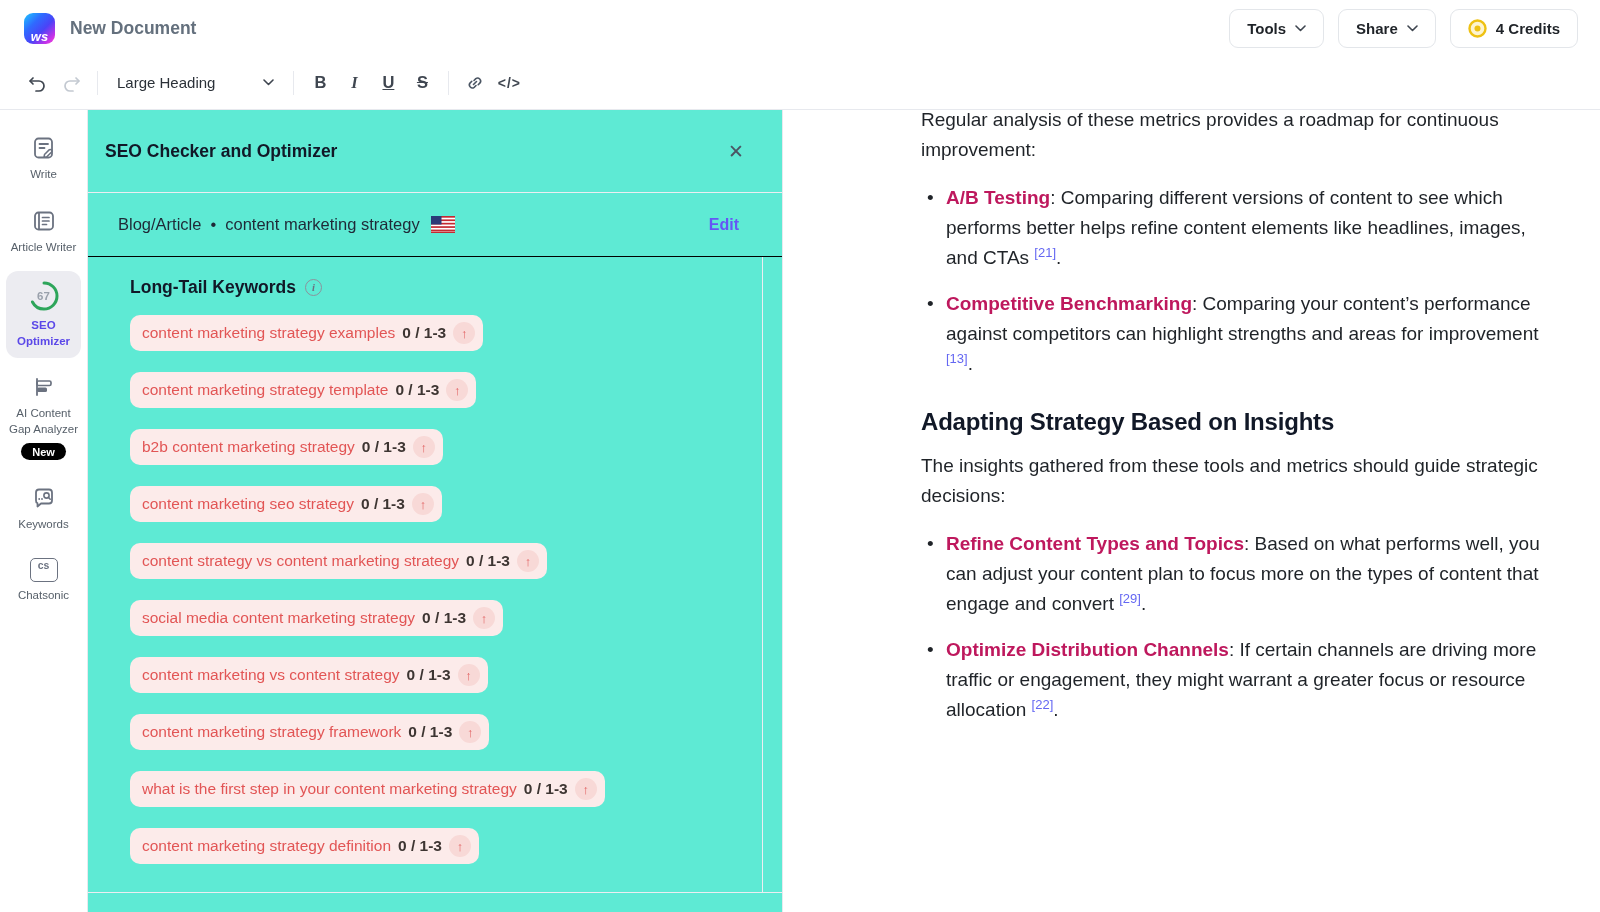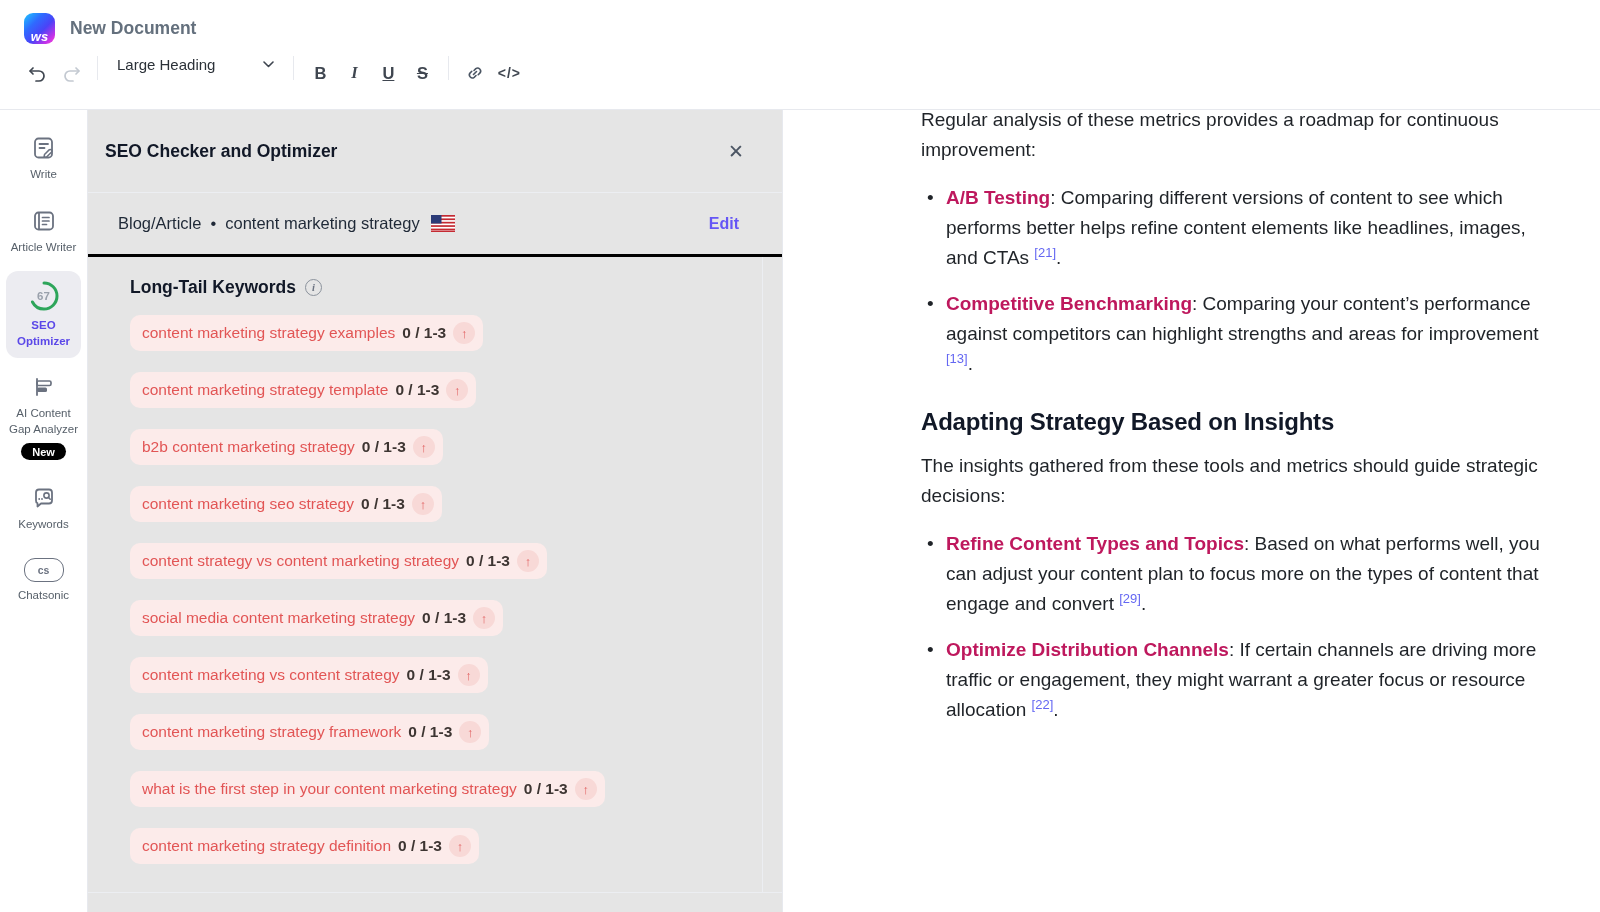--- a/index.html
+++ b/index.html
@@ -13,21 +13,21 @@
           color:#fff; font-weight:700; font-style:italic; font-size:13px;
           display:flex; align-items:flex-end; justify-content:center; }
   .doc-title { margin-left:15px; font-size:17.5px; font-weight:600; color:#64707d; }
   .topbar-right { margin-left:auto; display:flex; gap:14px; align-items:center; }
   .btn { height:39px; border:1px solid #e3e6ea; border-radius:9px; background:#fff;
          display:inline-flex; align-items:center; gap:9px; padding:0 17px;
          font-size:15px; font-weight:600; color:#1f2328; cursor:pointer; }
   .chev { display:inline-block; }
 
   
-  .toolbar { height:54px; display:flex; align-items:flex-start; padding-left:20px;
+  .toolbar { height:54px; display:flex; align-items:center; padding-left:20px;
              border-bottom:1px solid #e7e9ee; }
   .tb-btn { min-width:34px; height:34px; display:flex; align-items:center; justify-content:center;
             border-radius:6px; color:#3f4650; font-size:16.5px; }
   .tb-divider { width:1px; height:24px; background:#e7e9ee; margin:0 9px; }
   .style-select { display:flex; align-items:center; padding:0 10px; gap:48px;
                   font-size:15px; font-weight:500; color:#2b3138; }
   .b-glyph { font-weight:800; }
   .i-glyph { font-style:italic; font-family:"Liberation Serif",serif; font-weight:600; }
   .u-glyph { text-decoration:underline; font-weight:600; }
   .s-glyph { text-decoration:line-through; font-weight:600; }
@@ -40,35 +40,35 @@
   .sidebar { width:88px; border-right:1px solid #e7e9ee; padding-top:16px;
              display:flex; flex-direction:column; }
   .side-item { display:flex; flex-direction:column; align-items:center;
                padding:9px 2px; margin:0 6px 7px; border-radius:12px; cursor:pointer; }
   .side-item .lbl { margin-top:6px; font-size:11.5px; line-height:1.35; color:#57606a; text-align:center; }
   .side-item.active { background:#ececf1; }
   .side-item.active .lbl { color:#5b48e8; font-weight:700;text-align:center; }
   .badge-new { margin-top:6px; background:#000000; color:#fff; font-size:11px; font-weight:700;
                padding:2.5px 11px; border-radius:999px; }
   .icon-gray { color:#6b7280; }
-  .cs-box { width:40px; height:24px; border:1.8px solid #6b7280; border-radius:11px;
-            display:flex; align-items:center; justify-content:center;
+  .cs-box { width:28px; height:24px; border:1.8px solid #6b7280; border-radius:5px;
+            display:flex; justify-content:center;
             font-size:10.5px; font-weight:700; color:#6b7280; }
   .ring-wrap { position:relative; width:32px; height:32px; }
   .ring-score { position:absolute; inset:0; display:flex; align-items:center; justify-content:center;
                 font-size:11.5px; font-weight:700; color:#9aa1ac; }
 
   
-  .seo-panel { width:695px; border-right:1px solid #e7e9ee; display:flex; flex-direction:column; background:#e5e5e5; }
+  .seo-panel { width:695px; border-right:1px solid #e7e9ee; display:flex; flex-direction:column; background:#5eead4; }
   .panel-header { height:83px; flex:0 0 auto; display:flex; align-items:center; justify-content:space-between;
                   padding:0 38px 0 17px; border-bottom:1px solid #eceef2; }
   .panel-title { font-size:17.5px; font-weight:700; color:#111827; }
   .close-x { font-size:19px; color:#4b5563; cursor:pointer; line-height:1; }
   .panel-sub { height:64px; flex:0 0 auto; display:flex; align-items:center;
-               padding:0 43px 0 30px; border-bottom:3px solid #000000;
+               padding:0 43px 0 30px; border-bottom:1px solid #000000;
                font-size:16.5px; color:#1f2937; }
   .sub-left { display:flex; align-items:center; gap:9px; }
   .flag { width:24px; height:17px; margin-left:2px; }
   .edit-link { margin-left:auto; color:#6556f5; font-weight:700; font-size:16px; cursor:pointer; }
   .panel-body { flex:1; display:flex; min-height:0; }
   .kw-scroll { width:675px; border-right:1px solid #eceef2; padding:20px 0 0 42px; overflow:hidden; }
   .kw-title-row { display:flex; align-items:center; gap:9px; margin-bottom:17px; }
   .kw-title { font-size:17.5px; font-weight:700; color:#111827; }
   .info-i { width:17px; height:17px; border:1.4px solid #8b929c; border-radius:50%; color:#6b7280;
             font-size:10.5px; font-weight:600; font-style:italic; font-family:"Liberation Serif",serif;
@@ -94,20 +94,41 @@
   h2.doc-h { font-size:24px; font-weight:700; color:#111827; margin:26px 0 14px; letter-spacing:-0.2px; }
 </style>
 </head>
 <body>
 
 <div class="topbar">
   <div class="logo">
     <span>ws</span>
   </div>
   <div class="doc-title">New Document</div>
+  <div class="topbar-right">
+    <button class="btn">
+      <span>Tools</span>
+      <svg class="chev" width="11" height="7" viewBox="0 0 11 7">
+          <polyline points="1,1 5.5,5.5 10,1" fill="none" stroke="#3f4650" stroke-width="1.6" stroke-linecap="round" stroke-linejoin="round"></polyline>
+        </svg>
+    </button>
+    <button class="btn">
+      <span>Share</span>
+      <svg class="chev" width="11" height="7" viewBox="0 0 11 7">
+          <polyline points="1,1 5.5,5.5 10,1" fill="none" stroke="#3f4650" stroke-width="1.6" stroke-linecap="round" stroke-linejoin="round"></polyline>
+        </svg>
+    </button>
+    <button class="btn">
+      <svg width="19" height="19" viewBox="0 0 19 19">
+        <circle cx="9.5" cy="9.5" r="8" fill="#fdf4cf" stroke="#eec113" stroke-width="2.4"></circle>
+        <circle cx="9.5" cy="9.5" r="3" fill="#eec113"></circle>
+      </svg>
+      <span>4 Credits</span>
+    </button>
+  </div>
 </div>
 
 <div class="toolbar">
   <div class="tb-btn">
     <svg width="19" height="18" viewBox="0 0 19 18">
         <path d="M5 4 L2 7 L5 10" fill="none" stroke="#3f4650" stroke-width="1.7" stroke-linecap="round" stroke-linejoin="round"></path>
         <path d="M2.4 7 H11 a5 5 0 0 1 0 10 H8" fill="none" stroke="#3f4650" stroke-width="1.7" stroke-linecap="round"></path>
       </svg>
   </div>
   <div class="tb-btn">

